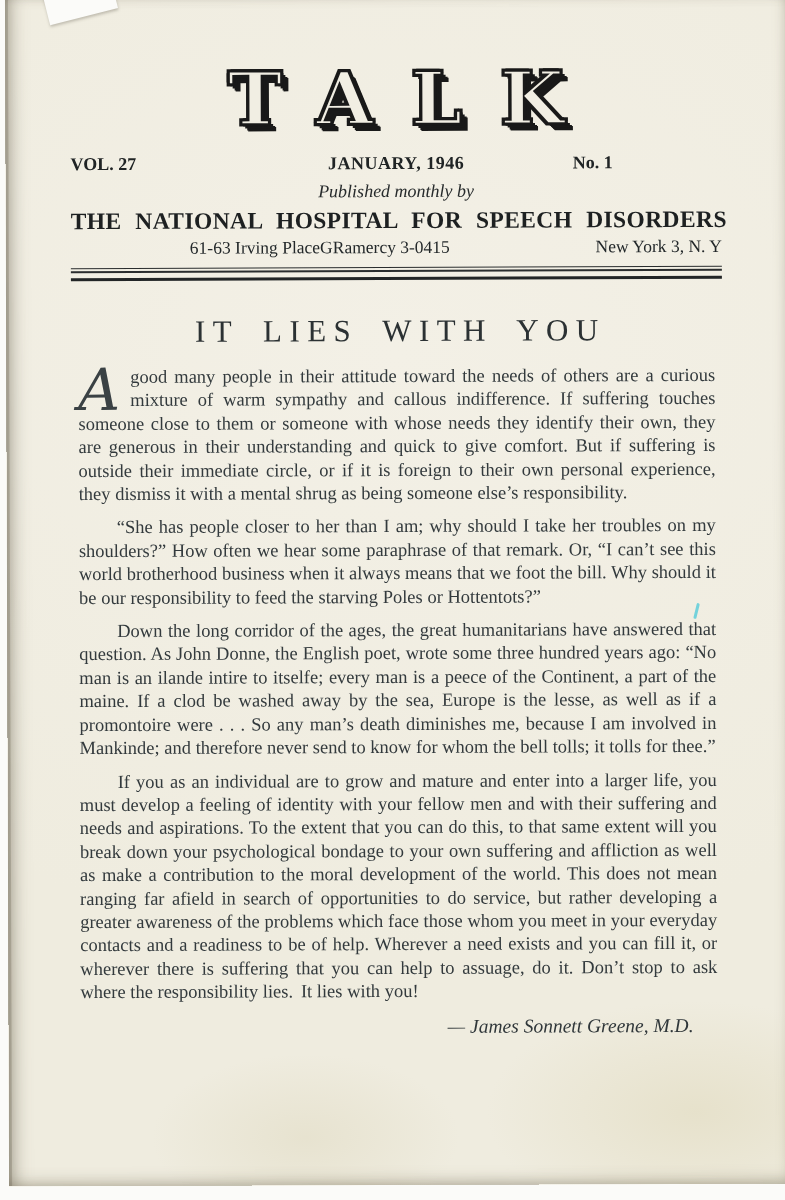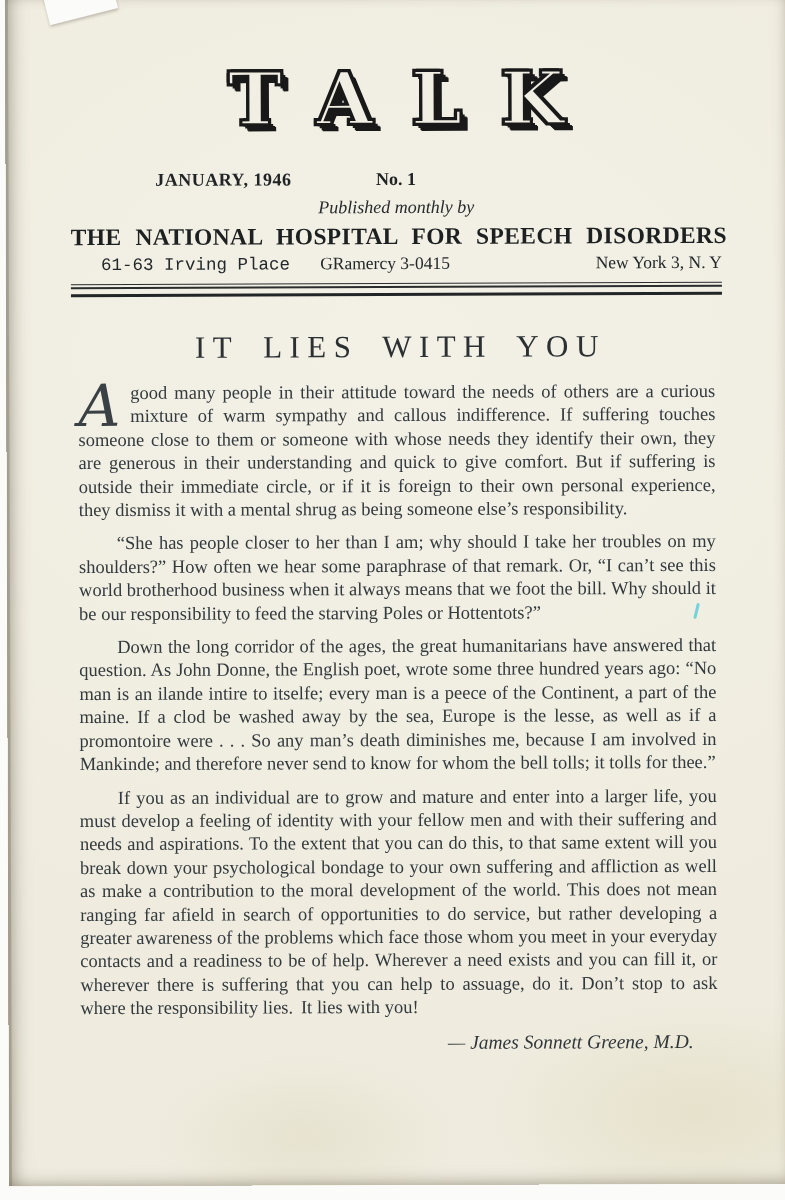--- a/index.html
+++ b/index.html
@@ -65,38 +65,38 @@
       -2px 2px 0 #191919, 2px 2px 0 #191919,
       4px 4px 0 #191919, 6px 6px 0 #191919, 7px 7px 0 #191919;
   }
   .vol-line {
     margin-top: 18px;
     display: grid; grid-template-columns: 1fr auto 1fr;
     align-items: baseline;
     font-weight: bold; font-size: 18px; color: #202425;
   }
   .vol-line .left  { text-align: left; }
-  .vol-line .mid   { text-align: center; letter-spacing: 0.5px; margin-top: 16px; }
+  .vol-line .mid   { text-align: center; letter-spacing: 0.5px; }
   .vol-line .right { text-align: center; }
   .published {
     text-align: center; font-style: italic;
     font-size: 18px; margin-top: 7px; color: #272b2c;
   }
   .org {
     text-align: center; font-weight: bold;
     font-size: 23.5px; letter-spacing: 0.4px; word-spacing: 0.32em;
     margin-top: 5px; color: #1d2021; white-space: nowrap;
   }
   .addr-line {
     margin-top: 3px;
     display: grid; grid-template-columns: 1.1fr auto 1.2fr;
     align-items: baseline;
     font-size: 17.5px; color: #23282a;
   }
-  .addr-line .left  { text-align: center; font-family: Liberation Mono, monospace; }
+  .addr-line .left  { text-align: right; }
   .addr-line .mid   { text-align: center; }
   .addr-line .right { text-align: right; }
 
   .triple-rule { margin-top: 9px; }
   .triple-rule .r1 { height: 1px; background: #2a2d2e; margin-bottom: 2px; }
   .triple-rule .r2 { height: 2px; background: #2a2d2e; margin-bottom: 5px; }
   .triple-rule .r3 { height: 3px; background: #222526; }
 
   
   .article { margin: 0 7px; }
@@ -139,20 +139,21 @@
 <div class="photo">
   <div class="paper">
     <div class="corner-fold"></div>
     <div class="ink-mark"></div>
 
     <div class="content">
       <header class="masthead">
         <h1 class="logo">TALK</h1>
 
         <div class="vol-line">
+          <span class="left">VOL. 27</span>
           <span class="mid">JANUARY, 1946</span>
           <span class="right">No. 1</span>
         </div>
 
         <div class="published">Published monthly by</div>
         <div class="org">THE NATIONAL HOSPITAL FOR SPEECH DISORDERS</div>
 
         <div class="addr-line">
           <span class="left">61-63 Irving Place</span>
           <span class="mid">GRamercy 3-0415</span>

